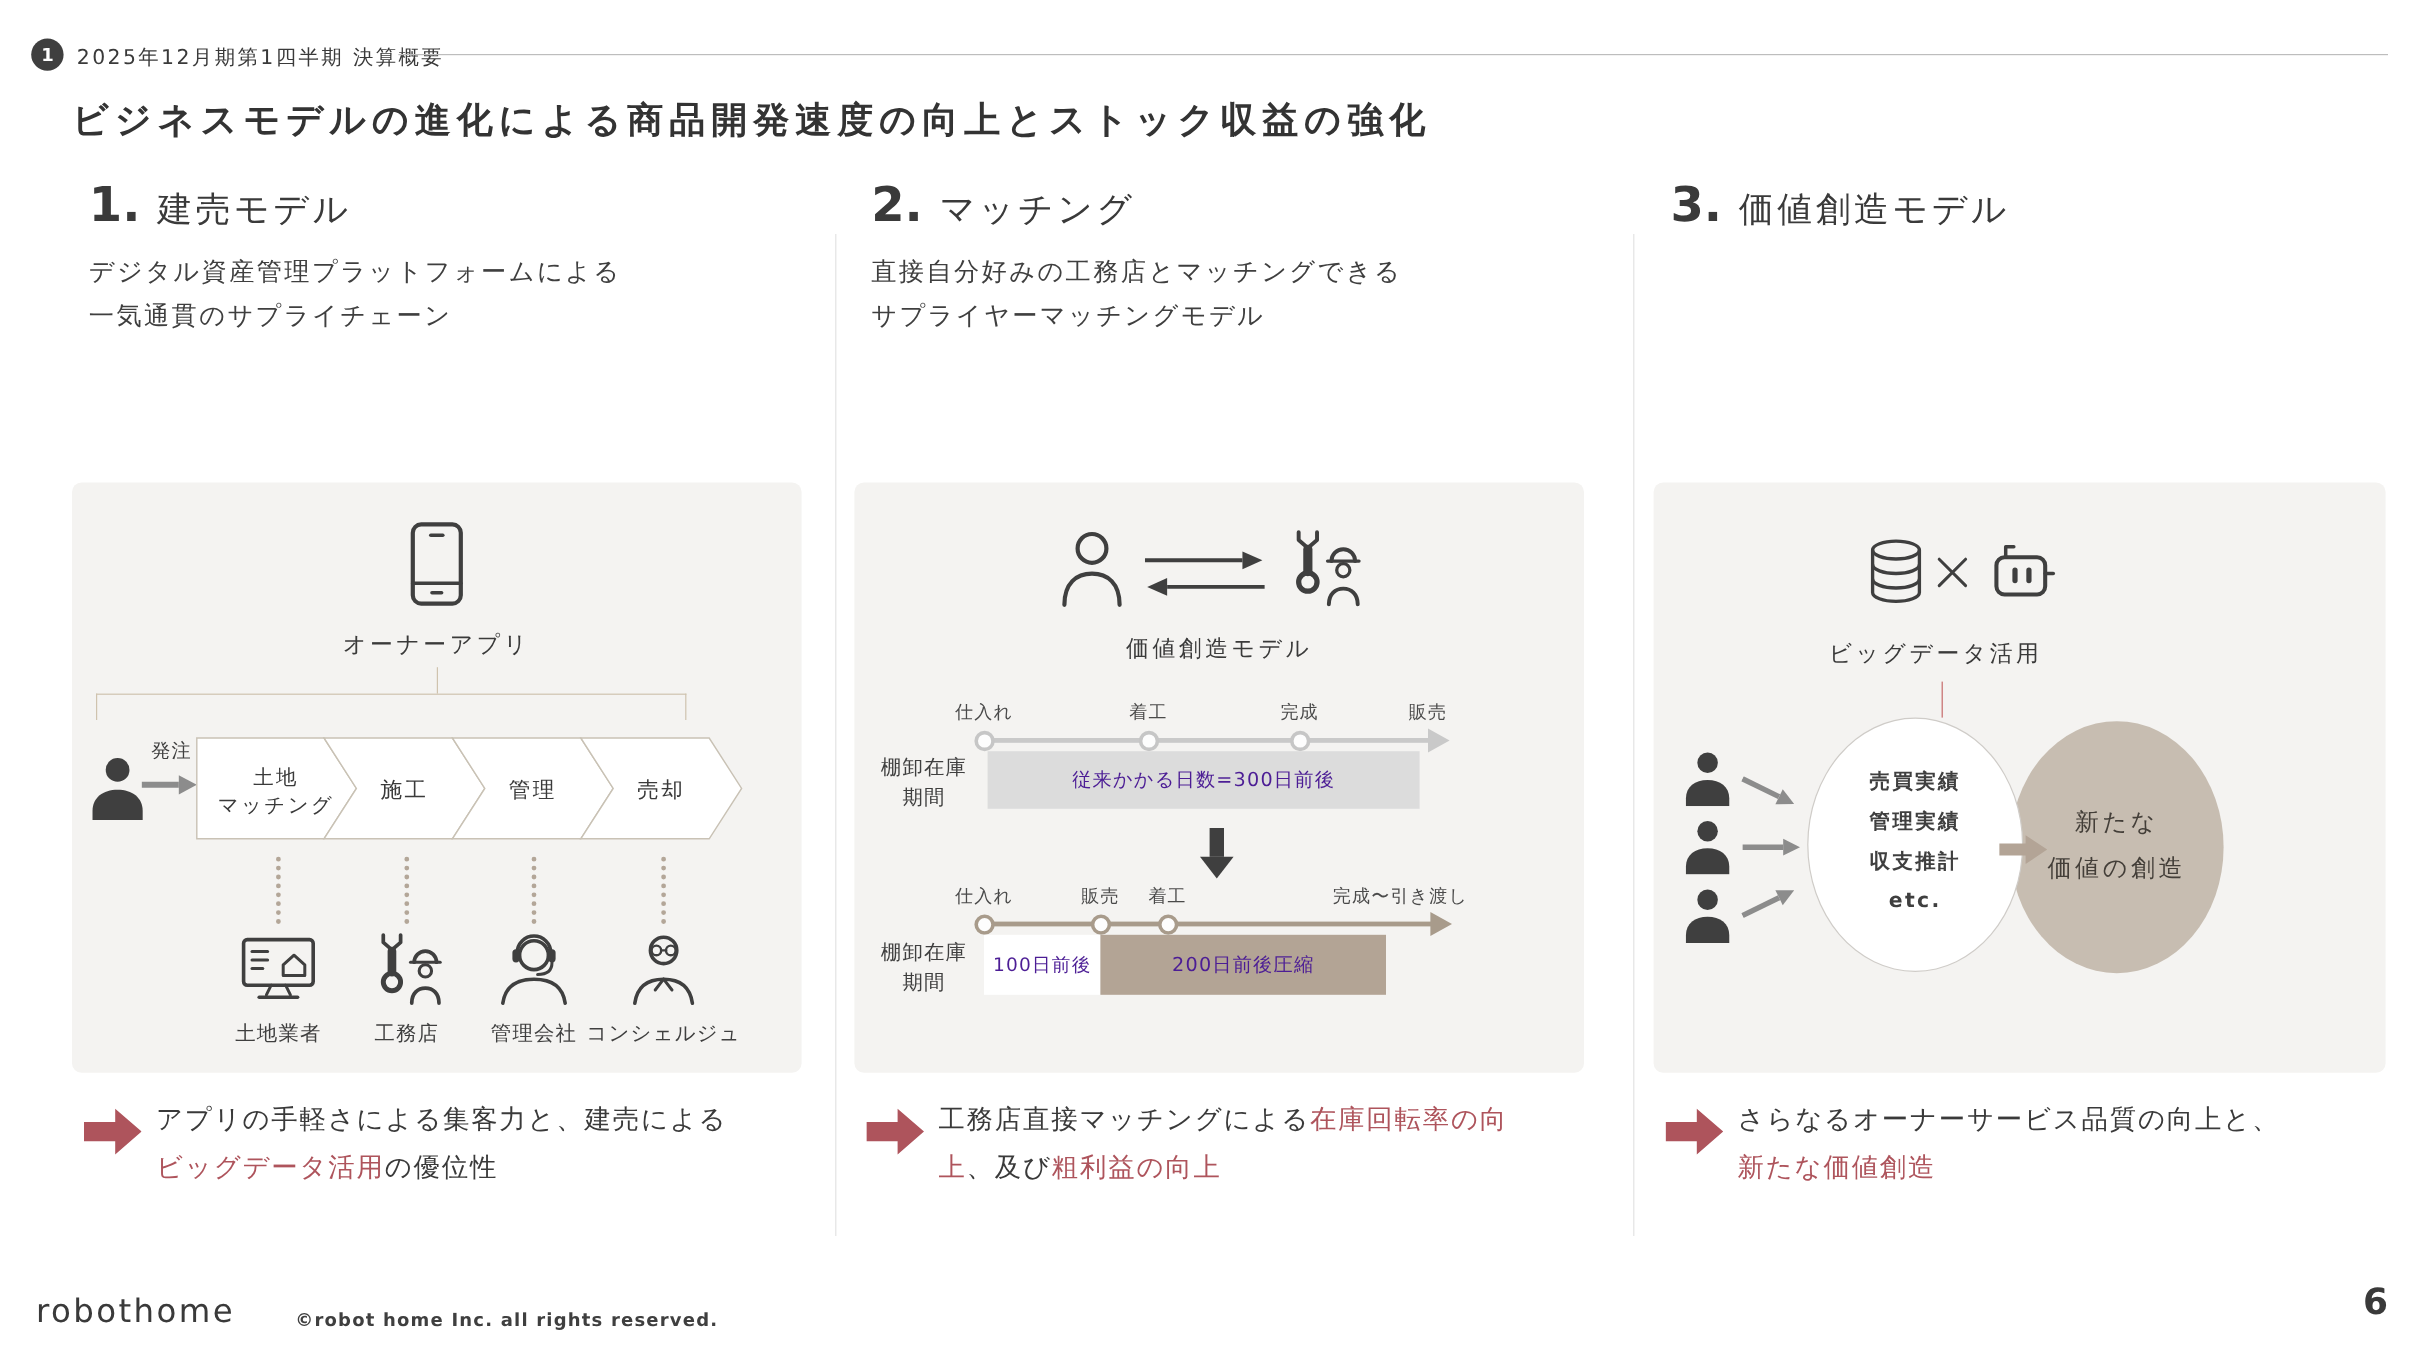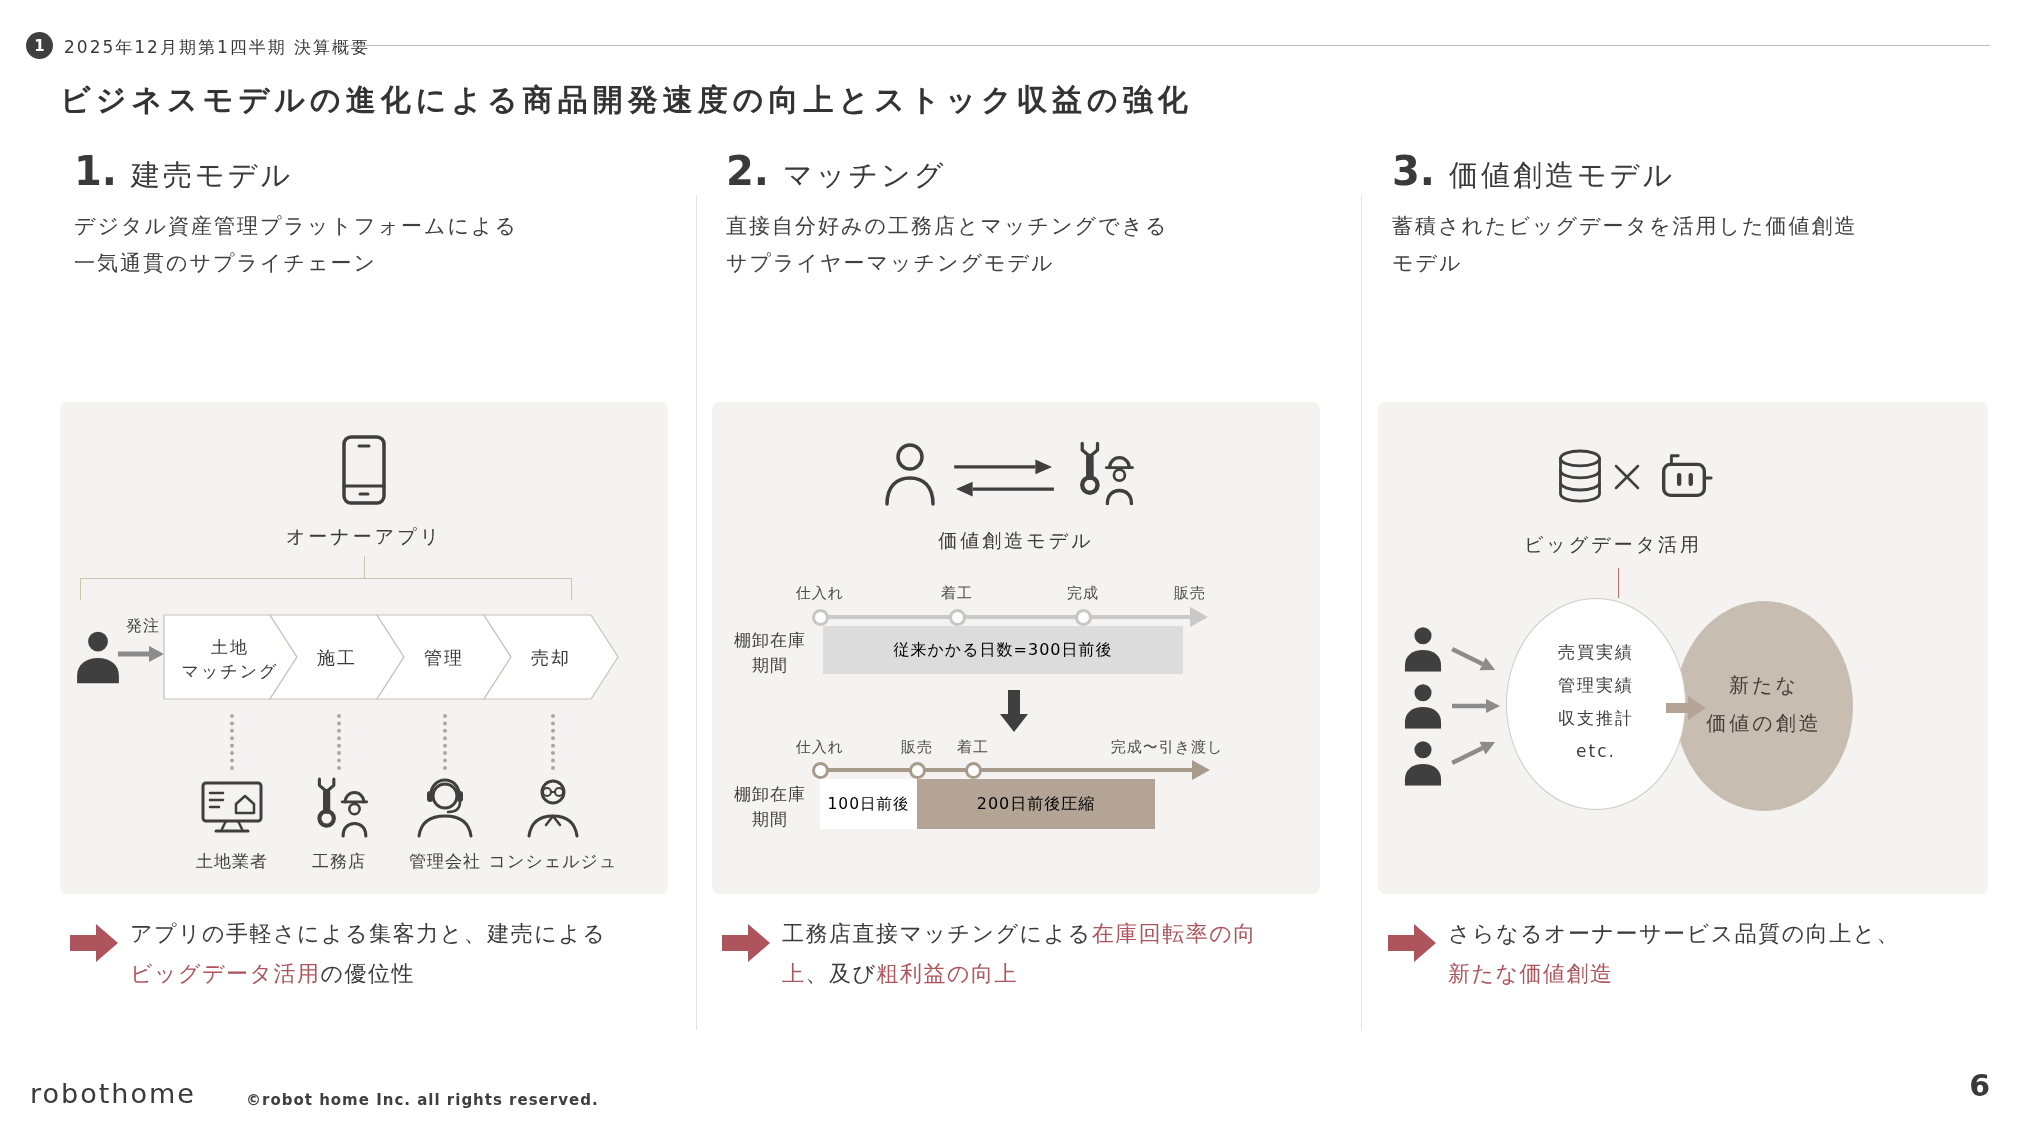--- a/index.html
+++ b/index.html
@@ -38,27 +38,27 @@
   .order-label { position:absolute; left:56px; top:214px; width:54px; text-align:center; font-size:16px; letter-spacing:1px; }
 
   
   .mstone { position:absolute; transform:translateX(-50%); font-size:15px; letter-spacing:1px;
             white-space:nowrap; color:#4a4a4a; }
   .tl-line { position:absolute; height:4px; }
   .tl-dot { position:absolute; width:17px; height:17px; border-radius:50%; background:#fdfdfd; }
   .tl-head { position:absolute; width:0; height:0; border-top:10px solid transparent;
              border-bottom:10px solid transparent; }
   .tl-bar { position:absolute; display:flex; align-items:center; justify-content:center;
-            font-size:16px; letter-spacing:1px; color:#000000; white-space:nowrap; }
+            font-size:16px; letter-spacing:1px; color:#4c1d95; white-space:nowrap; }
   .side-label { position:absolute; left:6px; width:104px; text-align:center; font-size:17px;
                 letter-spacing:1px; line-height:25px; color:#3f3f3f; }
 
   
   .circle { position:absolute; border-radius:50%; }
-  .c-items { position:absolute; left:128px; top:234px; width:180px; text-align:center; z-index:3; }
+  .c-items { position:absolute; left:128px; top:234px; width:180px; text-align:center; z-index:3;font-weight:bold; }
   .c-items div { font-size:17px; letter-spacing:2px; line-height:33px; color:#3f3f3f; }
   .c-result { position:absolute; left:297px; top:264px; width:178px; text-align:center; z-index:3; }
   .c-result div { font-size:20px; letter-spacing:3px; line-height:38px; color:#433e38; }
   .redline { position:absolute; left:240px; top:166px; width:1px; height:30px; background:#c66a6a; }
 
   
   .takeaway { position:absolute; top:914px; width:478px; font-size:22px; letter-spacing:1.5px;
               line-height:40px; color:#3a3a3a; }
   .takeaway .em { color:#ae545c; }
   .tk-arrow { position:absolute; top:922px; }
@@ -259,24 +259,20 @@
 
   <svg class="tk-arrow" style="left:722px" width="48" height="42" viewBox="0 0 48 42">
     <polygon points="0,13 26,13 26,2 48,21 26,40 26,29 0,29" fill="#ae545c"></polygon>
   </svg>
   <div class="takeaway" style="left:782px"><span>工務店直接マッチングによる</span><span class="em">在庫回転率の向上</span><span>、及び</span><span class="em">粗利益の向上</span></div>
 
   <div class="col-head" style="left:1392px">
     <span class="col-num">3.</span>
     <span class="col-name">価値創造モデル</span>
   </div>
-  <div class="col-desc" style="left:1392px">
-    <div>蓄積されたビッグデータを活用した価値創造</div>
-    <div>モデル</div>
-  </div>
 
   <div class="panel" style="left:1378px; width:610px">
 
     <svg class="abs" style="left:176px; top:44px" width="52" height="62" viewBox="0 0 56 62">
       <ellipse cx="28" cy="11" rx="21" ry="8" class="icon-stroke" stroke-width="3"></ellipse>
       <path d="M7,11 V49 a21,8 0 0 0 42,0 V11" class="icon-stroke" stroke-width="3"></path>
       <path d="M7,24 a21,8 0 0 0 42,0" class="icon-stroke" stroke-width="3"></path>
       <path d="M7,37 a21,8 0 0 0 42,0" class="icon-stroke" stroke-width="3"></path>
     </svg>
     <svg class="abs" style="left:234px; top:60px" width="30" height="30" viewBox="0 0 30 30">

